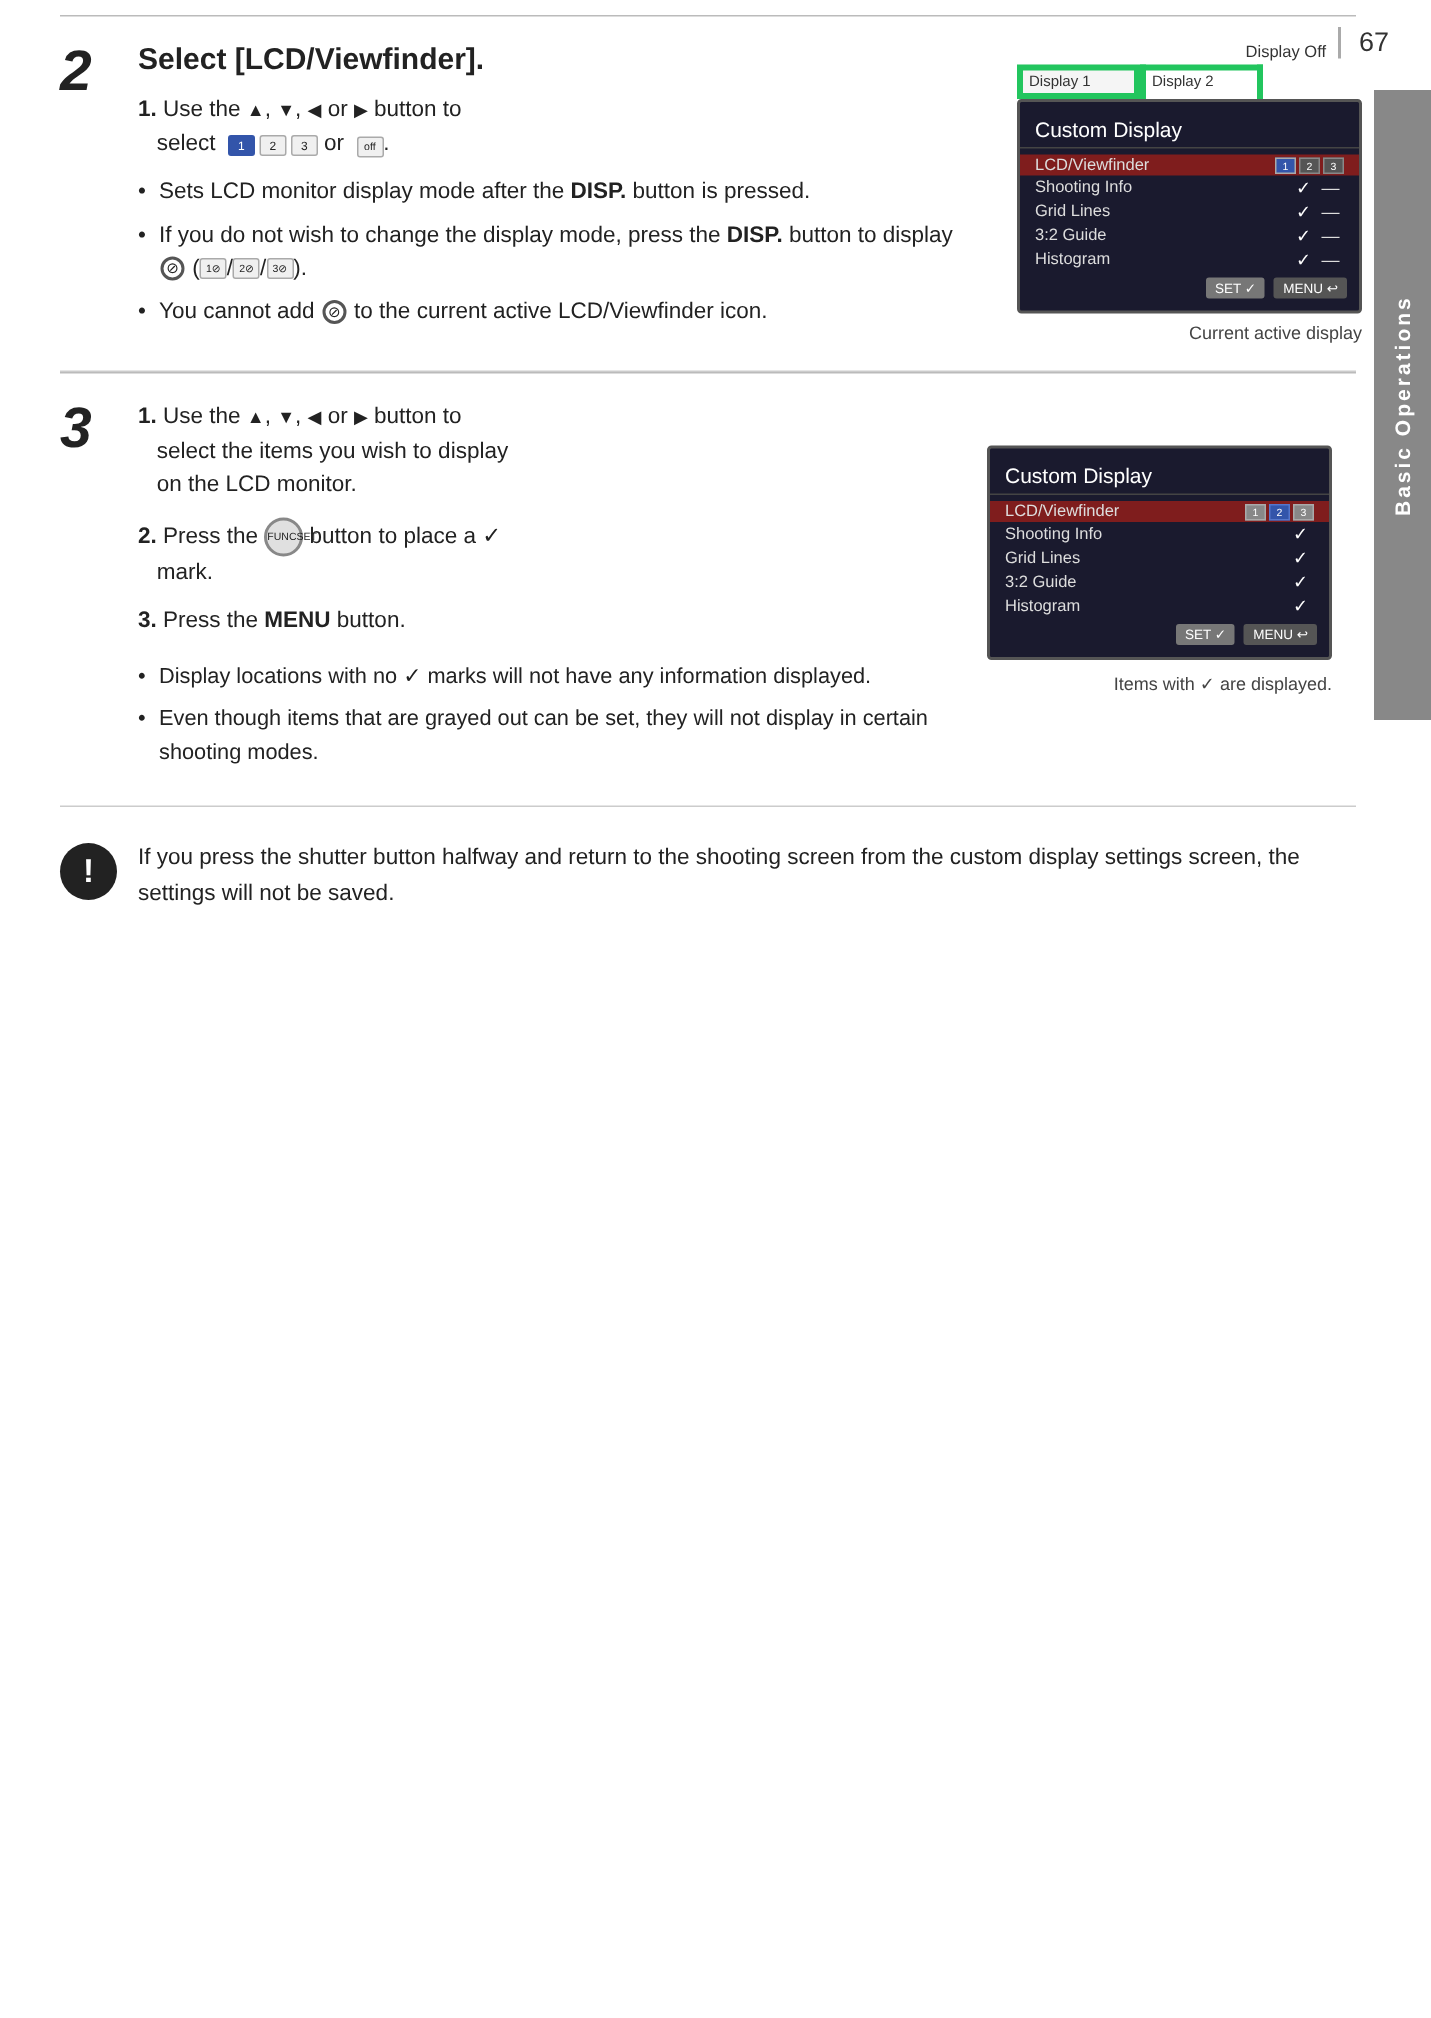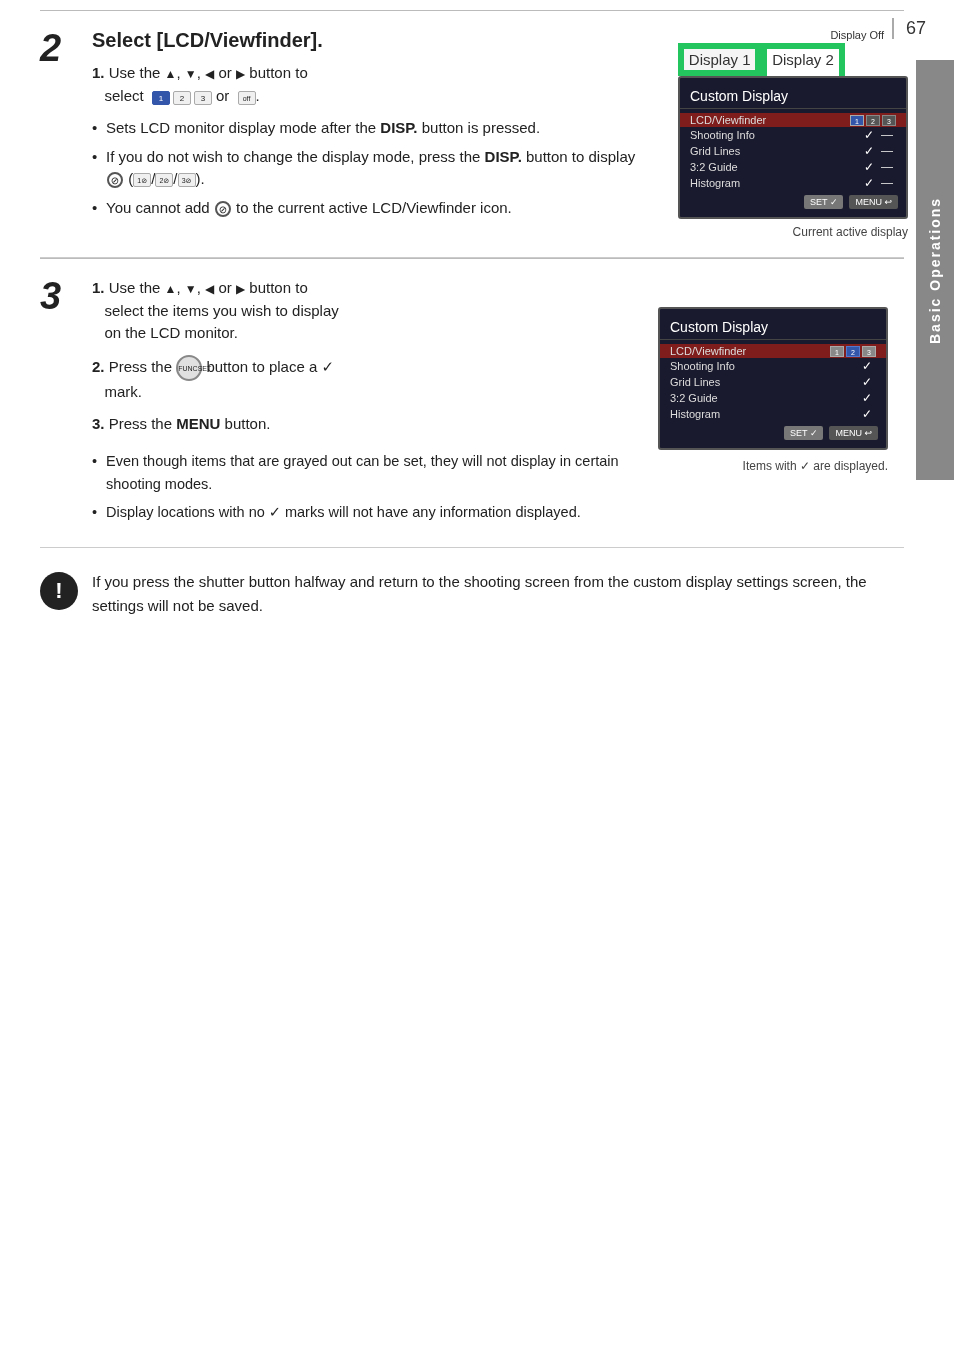--- a/index.html
+++ b/index.html
@@ -292,24 +292,24 @@
     
     .display-tabs {
       display: flex;
       gap: 0;
       width: 230px;
       font-size: 11px;
       margin-bottom: 0;
     }
     .display-tab {
       flex: 1;
-      text-align: center;
-      border: 6px solid #22c55e;
+      text-align: left;
+      border: 4px solid #22c55e;
       padding: 2px 4px;
-      font-size: 15px;
+      font-size: 10px;
       color: #333;
       background: #f5f5f5;
     }
     .display-tab-active {
       background: #fff;
       border-bottom: none;
     }
     .display-tab-right {
       flex: 1;
     }
@@ -446,22 +446,22 @@
         button to place a ✓<br>
         &nbsp;&nbsp;&nbsp;mark.
       </div>
 
       <div class="instruction">
         <span class="num">3.</span>
         Press the <strong>MENU</strong> button.
       </div>
 
       <ul class="extra-bullets">
+        <li>Display locations with no ✓ marks will not have any information displayed.</li>
         <li>Even though items that are grayed out can be set, they will not display in certain shooting modes.</li>
-        <li>Display locations with no ✓ marks will not have any information displayed.</li>
       </ul>
     </div>
 
     <div class="section-right">
       <div class="screen-mockup" style="margin-top:30px;">
         <div class="screen-title-bar">Custom Display</div>
 
         <div class="screen-row screen-highlighted">
           <span class="screen-row-label">LCD/Viewfinder</span>
           <span style="display:inline-flex;gap:2px;">

